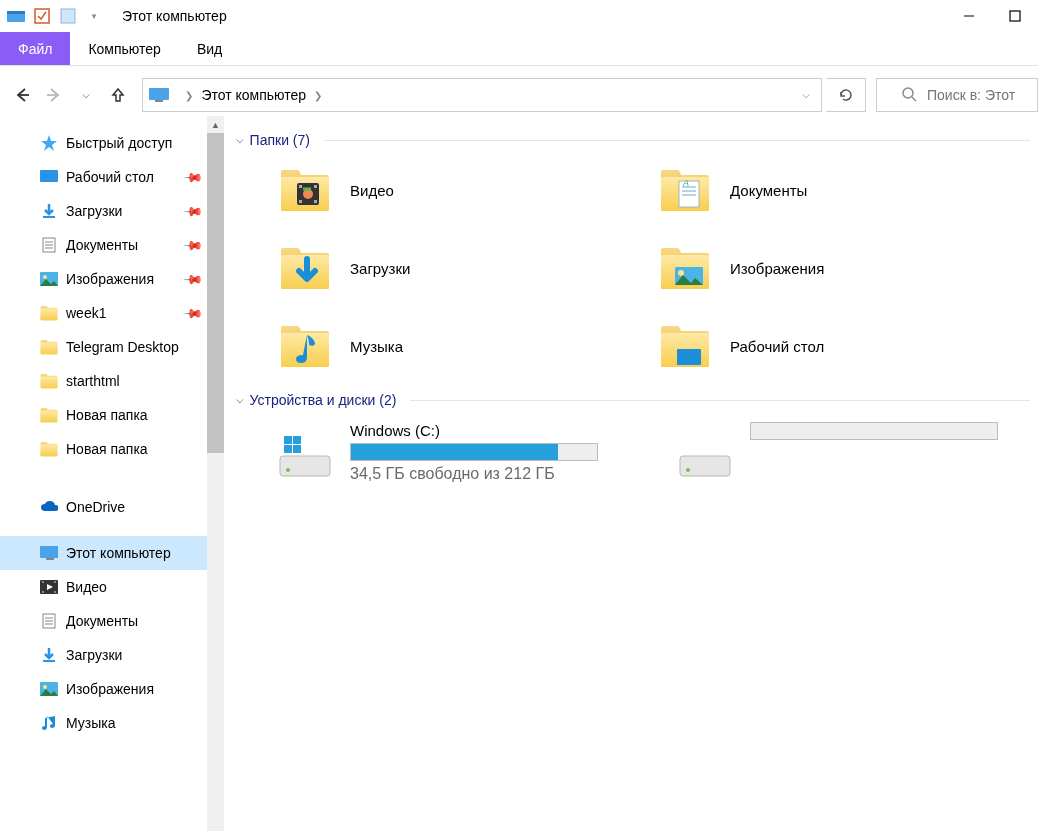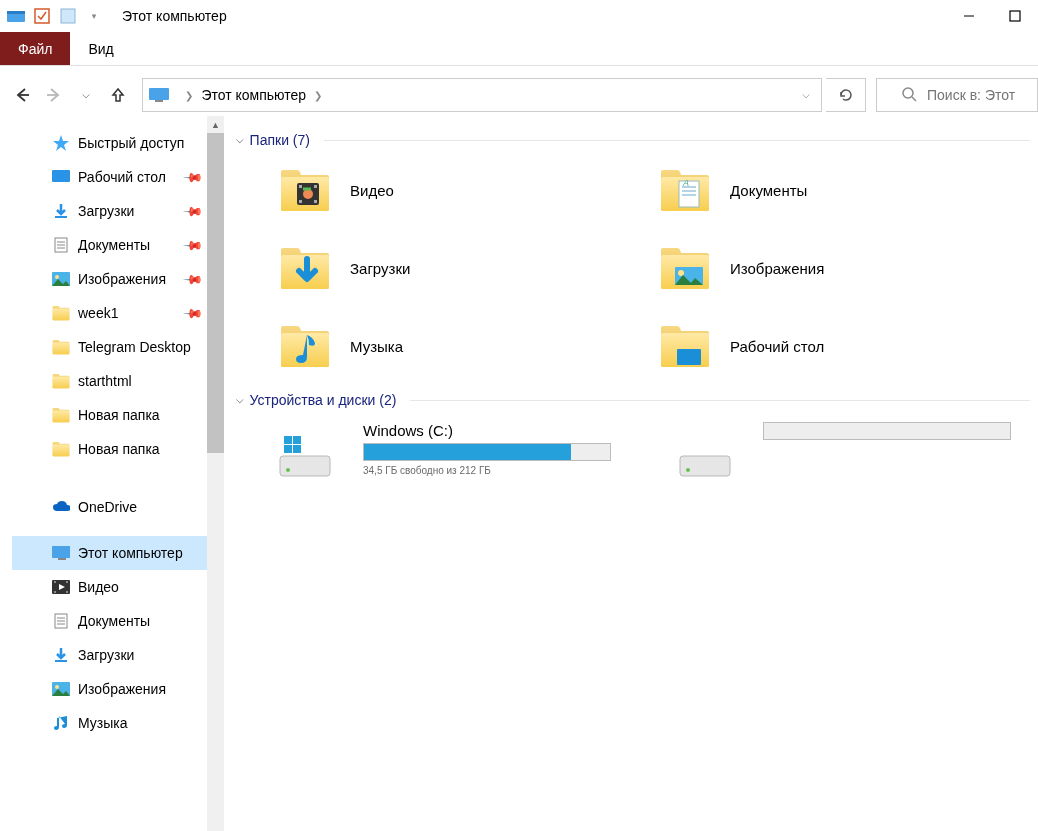--- a/index.html
+++ b/index.html
@@ -9,21 +9,21 @@
 .titlebar { display: flex; align-items: center; height: 32px; padding-left: 6px; }
 .titlebar .qat { display: flex; align-items: center; gap: 6px; }
 .titlebar .qat .qicon { width: 20px; height: 20px; display: flex; align-items: center; justify-content: center; }
 .titlebar .title { margin-left: 18px; font-size: 14px; }
 .titlebar .win-ctrl { margin-left: auto; display: flex; }
 .titlebar .win-ctrl .wbtn { width: 46px; height: 32px; display: flex; align-items: center; justify-content: center; }
 
 
 .ribbon { display: flex; align-items: stretch; height: 34px; border-bottom: 1px solid #e0e0e0; }
 .ribbon .tab { padding: 0 18px; display: flex; align-items: center; font-size: 14px; cursor: default; }
-.ribbon .tab.file { background: #7f1d1d; color: #fff; }
+.ribbon .tab.file { background: #8b5cf6; color: #fff; }
 
 
 .navrow { display: flex; align-items: center; height: 42px; padding: 4px 0 4px 8px; gap: 4px; margin-top: 8px;}
 .navrow .navbtn { width: 28px; height: 28px; display: flex; align-items: center; justify-content: center; color: #555; }
 .addrbox { flex: 1; height: 34px; border: 1px solid #ccc; margin-left: 6px; display: flex; align-items: center; padding: 0 2px; }
 .addrbox .pc-ic { width: 28px; display:flex; justify-content:center;}
 .addrbox .crumb { padding: 0 4px; display: flex; align-items: center; font-size: 14px; }
 .addrbox .crumb .chev { color: #888; margin-left: 8px; font-size: 10px;}
 .addrbox .spacer { flex: 1; }
 .addrbox .drop { width: 26px; text-align: center; color: #888; font-size: 10px;}
@@ -32,46 +32,46 @@
 .searchbox input { border:none; outline:none; font-size:14px; color:#555; width: 120px;}
 
 
 .bodyarea { display: flex; height: calc(831px - 32px - 34px - 50px); }
 
 
 .sidebar { width: 224px; position: relative; padding-top: 10px; }
 .sidebar .scroll-track { position: absolute; right: 0; top: 0; bottom: 0; width: 17px; background: #f0f0f0; }
 .sidebar .scroll-track .arrow { height: 17px; display:flex; align-items:center; justify-content:center; color:#666; font-size:9px;}
 .sidebar .scroll-thumb { position: absolute; right: 0; top: 17px; width: 17px; height: 320px; background: #c2c2c2; }
-.sidebar .tree { padding-right: 17px; padding-left: 12px; }
+.sidebar .tree { padding-right: 17px; }
 .tree-item { display: flex; align-items: center; height: 34px; padding-left: 20px; gap: 8px; font-size: 14px; white-space: nowrap; overflow: hidden; }
 .tree-item.sub { padding-left: 40px; }
 .tree-item.selected { background: #cce8ff; }
 .tree-item .pin { margin-left: auto; margin-right: 6px; color: #808080; font-size: 13px; transform: rotate(45deg); }
 .tree-item .exp { width: 12px; color: #888; font-size: 9px;}
 .tree-sep { height: 24px; }
 
 
 .main { flex: 1; padding: 6px 0 0 4px; overflow: hidden; }
 .group-header { color: #1a237e; font-size: 14px; padding: 10px 8px 6px 8px; display: flex; align-items: center; gap: 6px; }
 .group-header .line { flex:1; border-top: 1px solid #e6e6e6; margin-left: 8px;}
 .group-header .chev { font-size: 10px; color: #555; }
 .folders-grid { display: grid; grid-template-columns: 380px 380px; padding-left: 48px; row-gap: 26px; padding-top: 10px; padding-bottom: 10px;}
 .folder-item { display: flex; align-items: center; gap: 16px; }
 .folder-item .fic { width: 58px; height: 52px; display:flex; align-items:center; justify-content:center;}
 .folder-item .label { font-size: 15px; }
 
 .drives { display: grid; grid-template-columns: 400px 400px; padding-left: 48px; column-gap: 0px; padding-top: 8px;}
-.drive { display: flex; gap: 29px; }
+.drive { display: flex; gap: 16px; }
 .drive .dic { width: 58px; height: 58px; display:flex; align-items:flex-end; justify-content:center;}
 .drive-info { display: flex; flex-direction: column; gap: 4px; }
 .drive-info .name { font-size: 15px; }
 .drive-info .bar { width: 248px; height: 18px; border: 1px solid #bcbcbc; background: #eee; position: relative; }
 .drive-info .bar .fill { position: absolute; left:0; top:0; bottom:0; background: #26a0da; }
-.drive-info .free { color: #6a6a6a; font-size: 10px; }
+.drive-info .free { color: #6a6a6a; font-size: 16px; }
 
 
 .folder-svg { width: 52px; height: 46px; }
 .small-folder { width: 20px; height: 18px; }
 .small-ic { width: 18px; height: 18px; display:inline-flex; align-items:center; justify-content:center;}
 
 </style>
 </head>
 <body>
 
@@ -127,20 +127,21 @@
     <div class="wbtn">
         <svg width="12" height="12">
           <rect x="1" y="1" width="10" height="10" fill="none" stroke="#000" stroke-width="1.2"></rect>
         </svg>
       </div>
   </div>
 </div>
 
 <div class="ribbon">
   <div class="tab file">Файл</div>
+  <div class="tab">Компьютер</div>
   <div class="tab">Вид</div>
 </div>
 
 <div class="navrow">
   <div class="navbtn">
       <svg width="18" height="18">
         <path d="M12 3 L5 9 L12 15" stroke="#333" stroke-width="1.8" fill="none"></path>
         <line x1="5" y1="9" x2="16" y2="9" stroke="#333" stroke-width="1.8"></line>
       </svg>
     </div>

